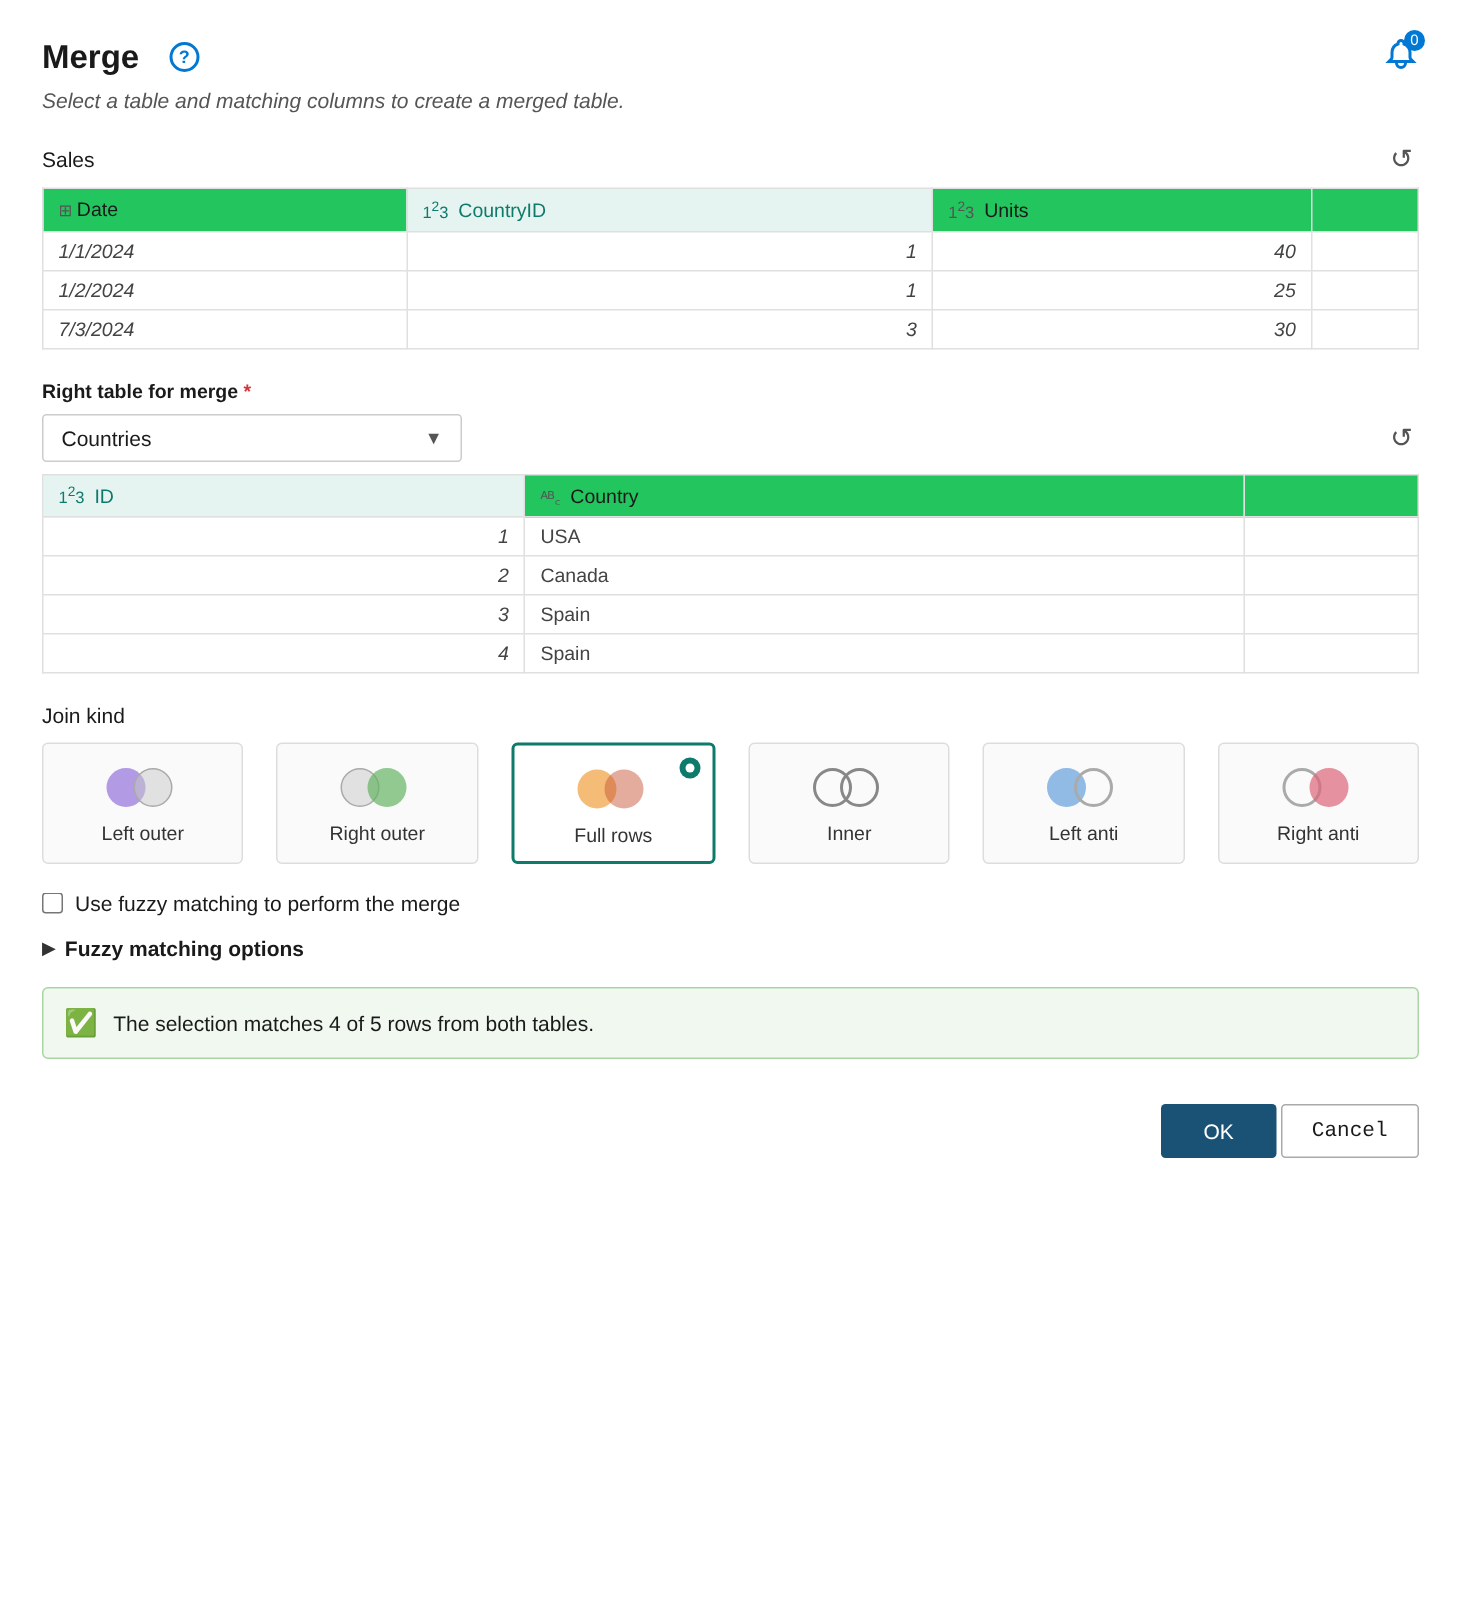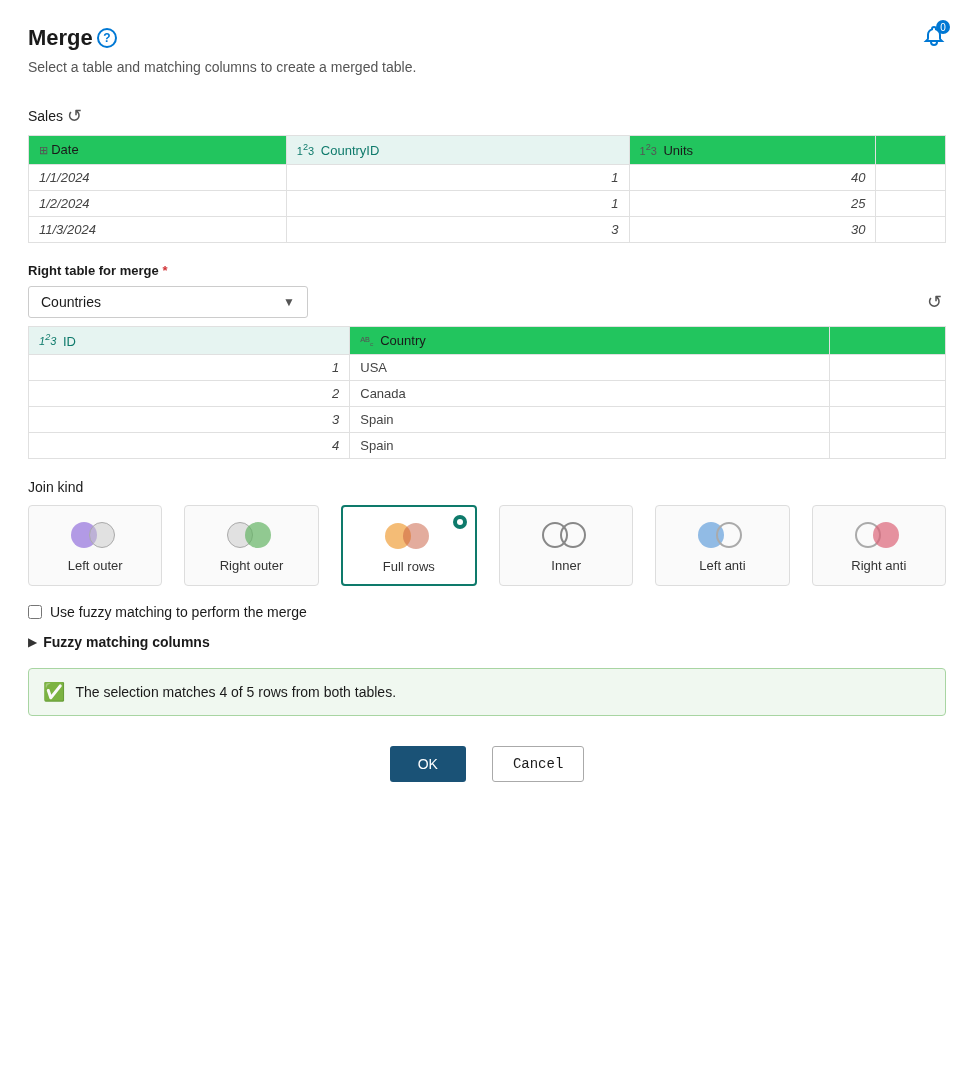--- a/index.html
+++ b/index.html
@@ -16,21 +16,21 @@
     
     .header-row {
       display: flex;
       align-items: center;
       justify-content: space-between;
       margin-bottom: 8px;
     }
     .title-group {
       display: flex;
       align-items: center;
-      gap: 4px;
+      gap: 20px;
     }
     .title {
       font-size: 22px;
       font-weight: 600;
     }
     .help-icon {
       width: 20px; height: 20px;
       border: 2px solid #0078d4;
       border-radius: 50%;
       display: flex; align-items: center; justify-content: center;
@@ -48,30 +48,31 @@
       background: #0078d4;
       color: #fff;
       border-radius: 50%;
       font-size: 10px;
       width: 14px; height: 14px;
       display: flex; align-items: center; justify-content: center;
     }
 
     .subtitle {
       color: #555;
-      margin-bottom: 28px;
-      font-size: 14px;
+      margin-bottom: 18px;
+      font-size: 14px;
+      font-style: italic;
     }
 
     
     .section-label {
       font-size: 14px;
       font-weight: 500;
       margin-bottom: 6px;
-      display: flex; align-items: center; justify-content: flex-start;
+      display: flex; align-items: center; justify-content: space-between;
     }
     .refresh-btn {
       cursor: pointer;
       font-size: 18px;
       color: #555;
       background: none;
       border: none;
       padding: 2px 4px;
     }
 
@@ -245,22 +246,22 @@
     }
     .status-icon {
       color: #107c10;
       font-size: 18px;
     }
     .status-text { font-size: 14px; color: #1a1a1a; }
 
     
     .footer-row {
       display: flex;
-      justify-content: center;
-      gap: 26px;
+      justify-content: flex-end;
+      gap: 3px;
     }
     .btn-ok {
       background: #1a5276;
       color: #fff;
       border: none;
       border-radius: 3px;
       padding: 9px 28px;
       font-size: 14px;
       cursor: pointer;
       font-weight: 500;
@@ -326,21 +327,21 @@
       <td class="italic">40</td>
       <td></td>
     </tr>
     <tr>
       <td class="italic text-left">1/2/2024</td>
       <td class="italic">1</td>
       <td class="italic">25</td>
       <td></td>
     </tr>
     <tr>
-      <td class="italic text-left">11/3/2024</td>
+      <td class="italic text-left">7/3/2024</td>
       <td class="italic">3</td>
       <td class="italic">30</td>
       <td></td>
     </tr>
   </tbody>
 </table>
 
 <div style="margin-bottom:8px;">
   <div class="right-table-label">
     <span>Right table for merge</span>
@@ -353,21 +354,21 @@
     <span>Countries</span>
     <span class="dropdown-arrow">▼</span>
   </div>
   <button class="refresh-btn">↺</button>
 </div>
 
 <table class="data-table">
   <thead>
     <tr>
       <th class="selected-col">
-        <span class="col-icon" style="color:#0e7a6b;font-style:italic;">1<sup>2</sup>3</span> ID
+        <span class="col-icon" style="color:#0e7a6b;">1<sup>2</sup>3</span> ID
       </th>
       <th>
         <span class="col-icon">ᴬᴮ꜀</span> Country
       </th>
       <th class="empty-th"></th>
     </tr>
   </thead>
   <tbody>
     <tr>
       <td class="italic">1</td>
@@ -447,21 +448,21 @@
 
 </div>
 
 <div class="fuzzy-row">
   <input type="checkbox" id="fuzzy-cb" style="">
   <label for="fuzzy-cb">Use fuzzy matching to perform the merge</label>
 </div>
 
 <div class="fuzzy-options-row">
   <span class="expand-arrow">▶</span>
-  <span class="fuzzy-options-label">Fuzzy matching columns</span>
+  <span class="fuzzy-options-label">Fuzzy matching options</span>
 </div>
 
 <div class="status-bar">
   <span class="status-icon">✅</span>
   <span class="status-text">The selection matches 4 of 5 rows from both tables.</span>
 </div>
 
 <div class="footer-row">
   <button class="btn-ok">OK</button>
   <button class="btn-cancel">Cancel</button>

